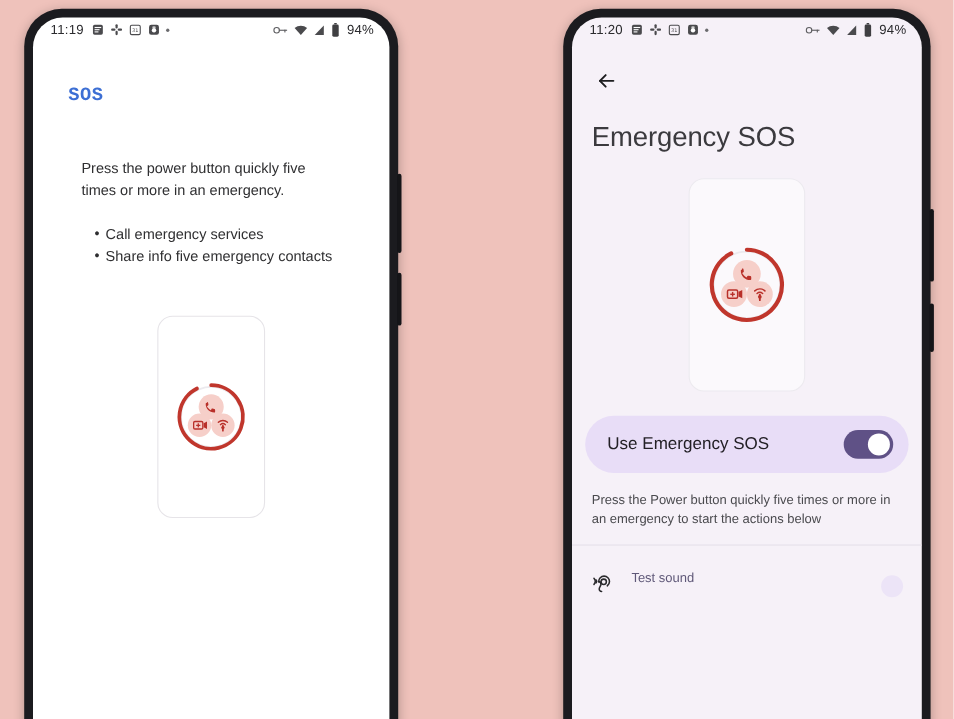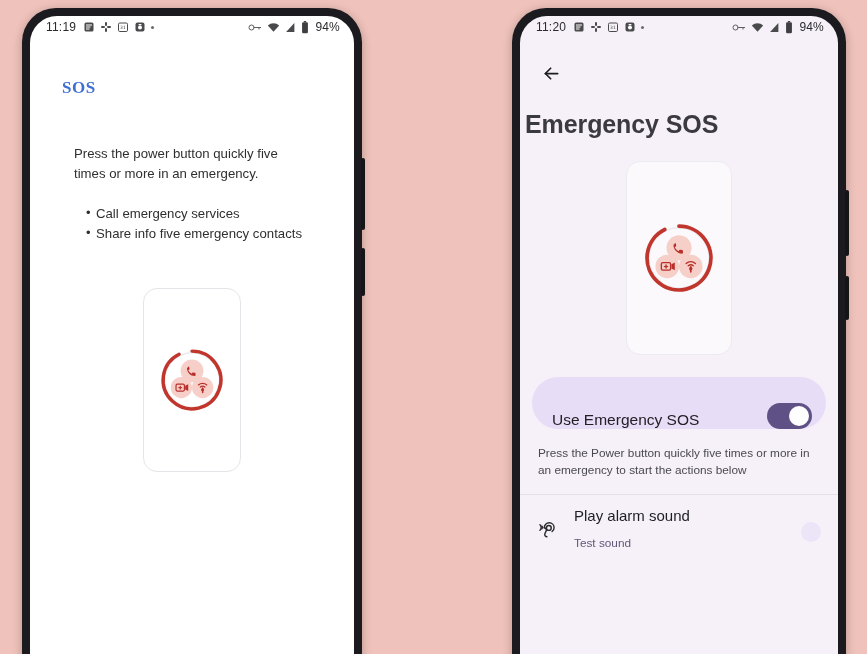--- a/index.html
+++ b/index.html
@@ -69,21 +69,21 @@
   .sb-batt-pct { font-size: 12px; font-weight: 500; color: #2b2b2e; margin-left: 1px; }
   .sb-dot { width: 3px; height: 3px; border-radius: 50%; background: #6b6b6e; display:inline-block; }
 
   
   .sos-logo {
     margin: 32px 0 0 32px;
     color: #3d6fd4;
     font-size: 17px;
     font-weight: 700;
     letter-spacing: 0.5px;
-    font-family: Liberation Serif, serif;
+    font-family: Liberation Mono, monospace;
   }
   .headline {
     margin: 28px 32px 0 32px;
     font-size: 28px;
     line-height: 1.28;
     color: #1d1d1f;
     font-weight: 400;
     letter-spacing: -0.2px;
   }
   .body-block {
@@ -135,34 +135,34 @@
   .back-row {
     padding: 14px 0 0 18px;
   }
   .back-arrow {
     width: 26px; height: 26px;
     display: inline-flex; align-items: center; justify-content: center;
     color: #1d1d1f;
     cursor: pointer;
   }
   .page-title {
-    margin: 22px 0 0 5px;
+    margin: 22px 0 0 18px;
     font-size: 25px;
     color: #3b3a3e;
-    font-weight: 700;
+    font-weight: 400;
     letter-spacing: -0.1px;
   }
 
   .toggle-card {
     margin: 22px 12px 0 12px;
     background: #e8ddf7;
     border-radius: 26px;
     height: 52px;
     display: flex;
-    align-items: flex-end;
+    align-items: center;
     justify-content: space-between;
     padding: 0 14px 0 20px;
     cursor: pointer;
   }
   .toggle-card .label {
     font-size: 15.5px;
     color: #232026;
   }
 
   .switch {
@@ -471,21 +471,20 @@
         <div class="leading-ico">
           <svg width="20" height="20" viewBox="0 0 24 24" fill="none" stroke="#2a2a2d" stroke-width="1.7" stroke-linecap="round">
             <path d="M9.5 20c-1.6 0-2.6-1.1-2.6-2.7 0-2.1 1.9-3 1.9-5.3 0-1.8-1.2-2.7-2.6-2.7"></path>
             <path d="M6.3 9.3C6.3 5.9 8.9 3.3 12.2 3.3c3.3 0 5.9 2.6 5.9 5.9 0 2.3-1.1 3.6-2.4 4.7"></path>
             <path d="M11.8 12.4a2.9 2.9 0 1 0 0-5.8 2.9 2.9 0 0 0 0 5.8z"></path>
             <path d="M3.3 7.4a2 2 0 0 1 0 3.2"></path>
             <path d="M1.2 5.7a4.6 4.6 0 0 1 0 6.6"></path>
           </svg>
         </div>
         <div class="texts">
-          <div class="a-title">Play alarm sound</div>
           <div class="a-link">Test sound</div>
         </div>
         <div class="trailing">
           <span class="switch soft">
             <span class="knob"></span>
           </span>
         </div>
       </div>
 
     </div>

